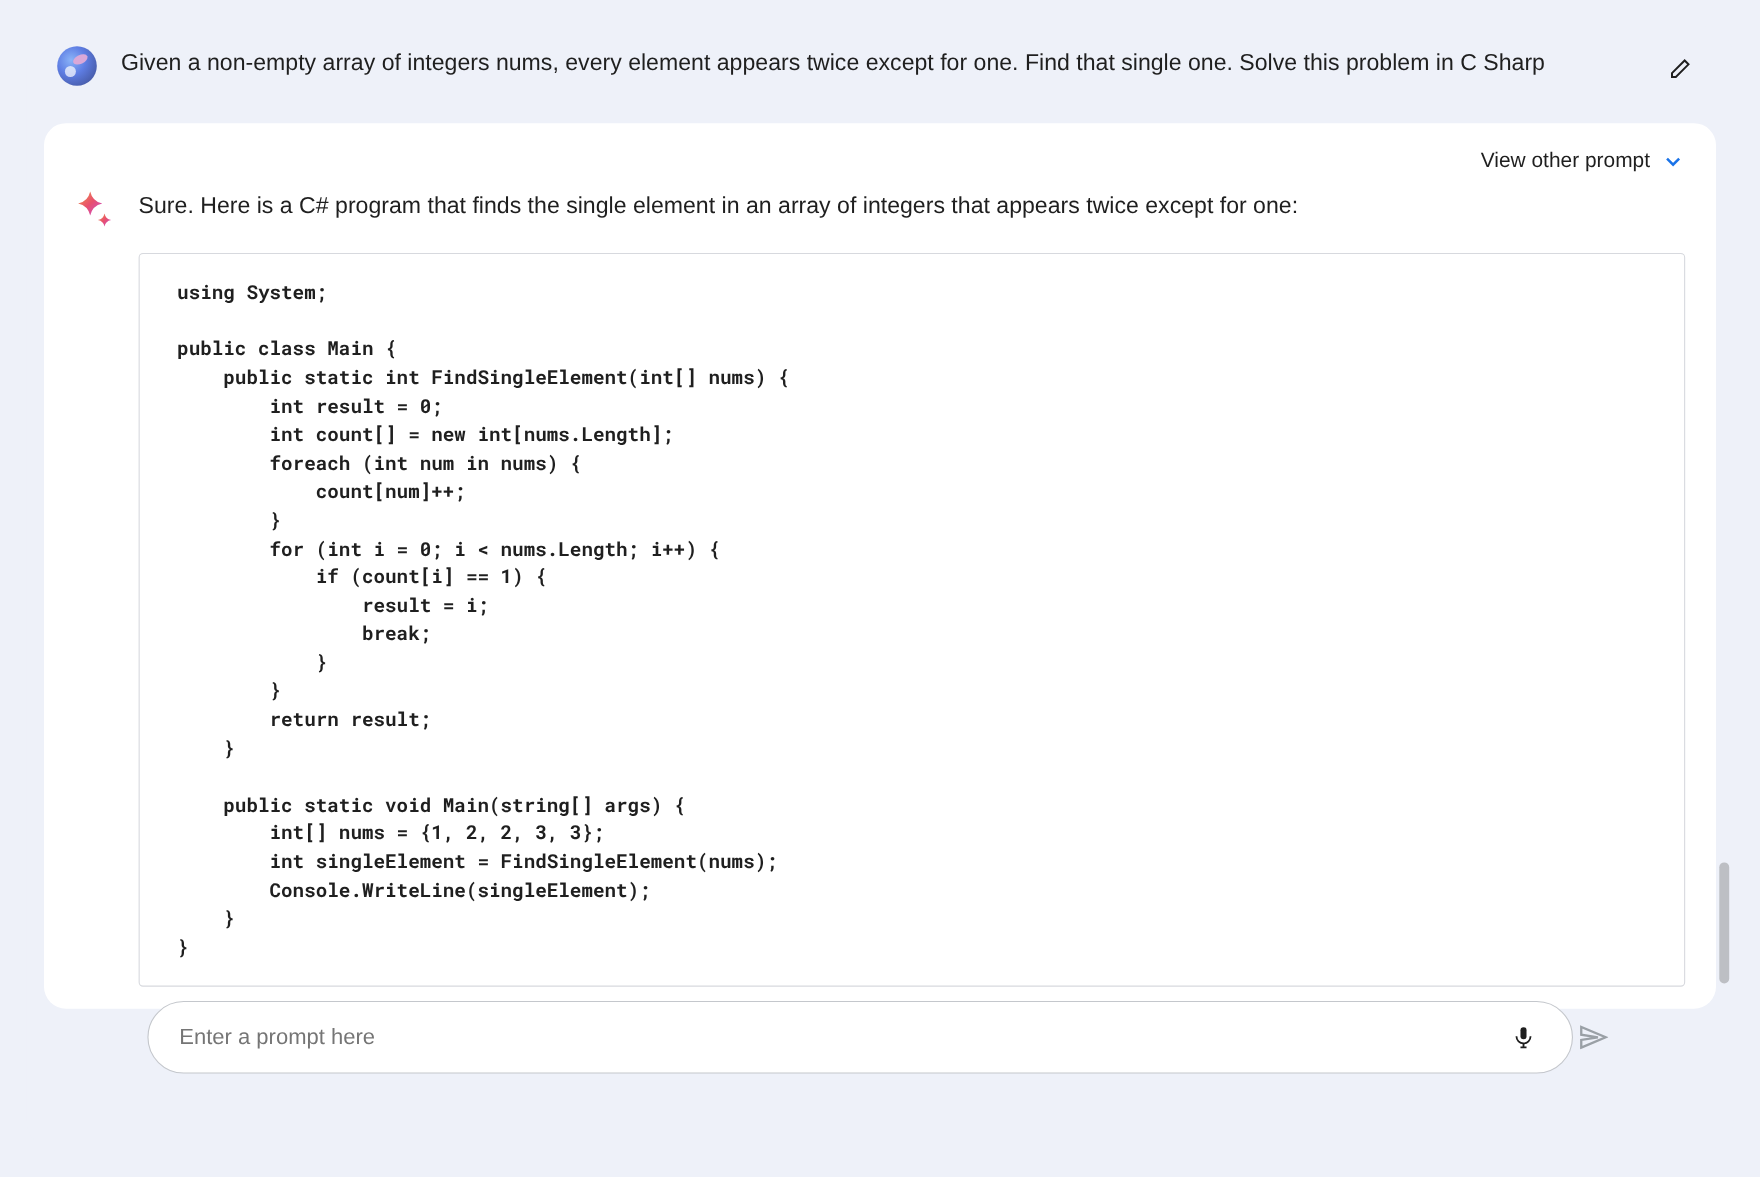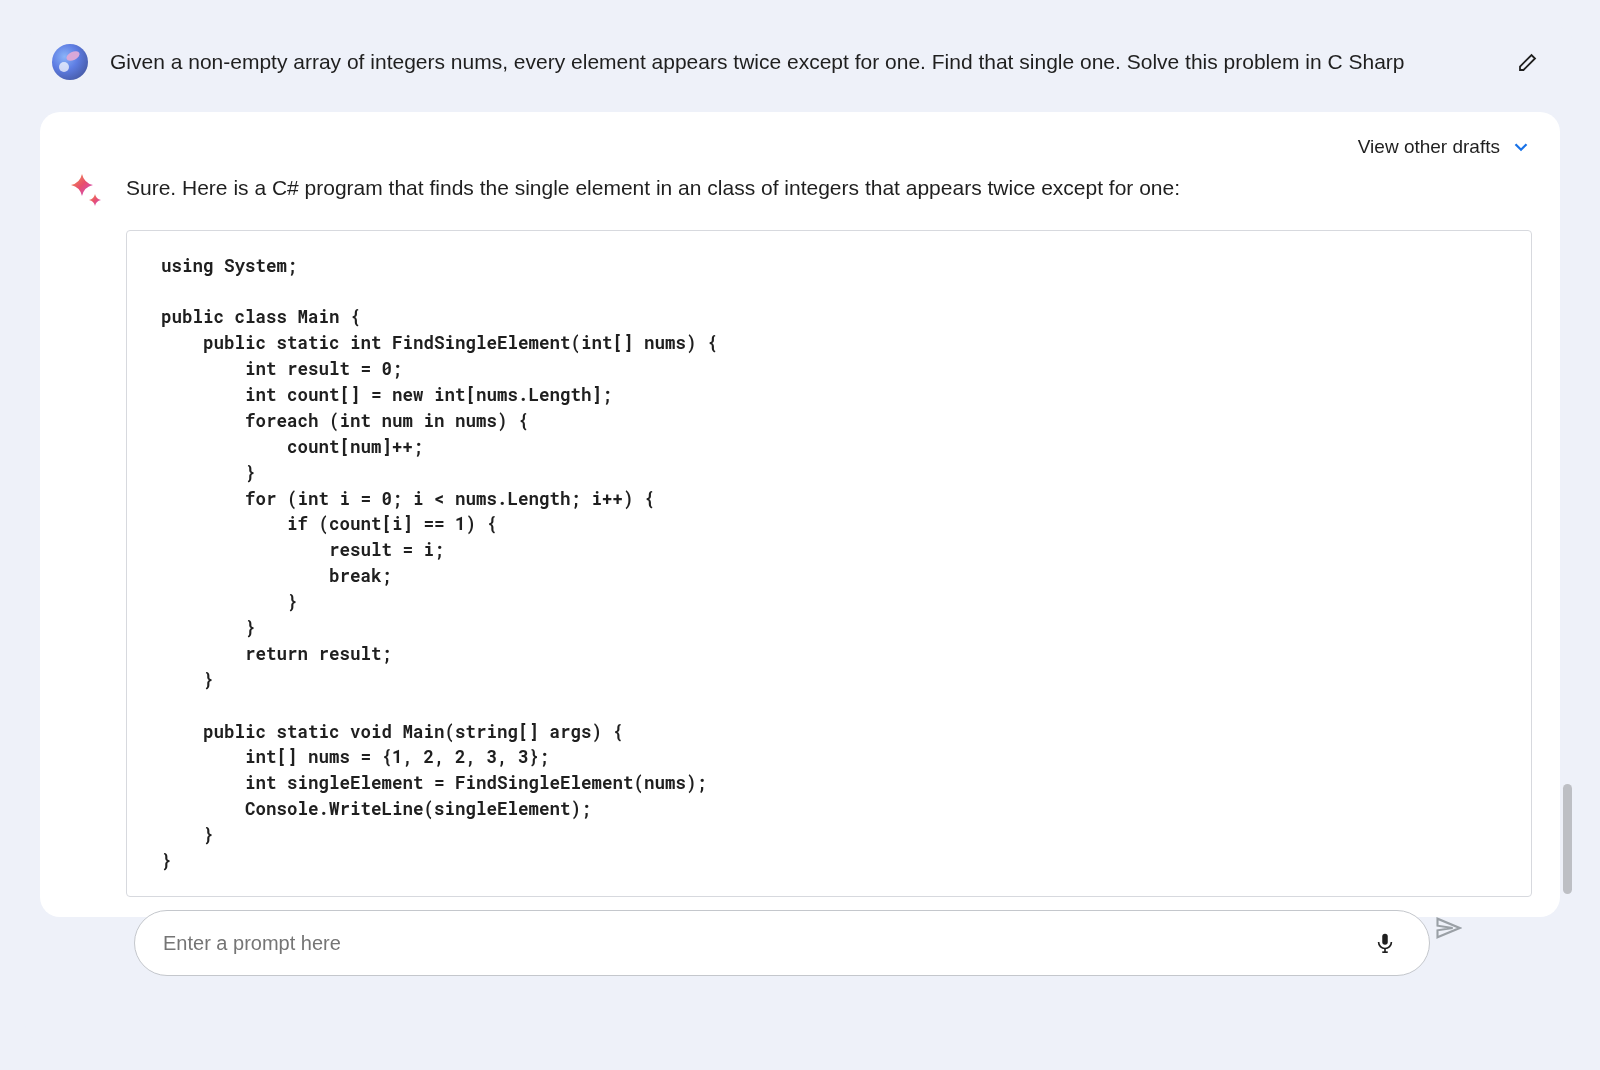--- a/index.html
+++ b/index.html
@@ -18,21 +18,20 @@
     }
     .container {
       width: 100%;
       height: 100%;
       background: #eef1f9;
       border-radius: 28px;
       position: relative;
     }
     .user-message {
       display: flex;
-      align-items: center;
       padding: 18px 28px;
       gap: 22px;
     }
     .user-avatar {
       width: 36px;
       height: 36px;
       border-radius: 50%;
       background: radial-gradient(circle at 35% 35%, #8ab4f8 0%, #5e7de3 40%, #3b4a8a 100%);
       position: relative;
       flex-shrink: 0;
@@ -131,20 +130,21 @@
       overflow-x: auto;
       margin-bottom: 26px;
       font-weight: bold;
     }
     .input-area {
       position: absolute;
       bottom: 70px;
       left: 110px;
       right: 110px;
       display: flex;
+      align-items: center;
     }
     .prompt-box {
       flex: 1;
       background: #fff;
       border: 1px solid #c4c7cc;
       border-radius: 40px;
       height: 66px;
       display: flex;
       align-items: center;
       padding: 0 28px;
@@ -202,21 +202,21 @@
     <div class="user-text">Given a non-empty array of integers nums, every element appears twice except for one. Find that single one. Solve this problem in C Sharp</div>
     <div class="edit-btn">
       <svg width="24" height="24" viewBox="0 0 24 24" fill="none" stroke="#1f1f1f" stroke-width="1.8">
         <path d="M4 20 L4 16.5 L15.5 5 L19 8.5 L7.5 20 Z"></path>
       </svg>
     </div>
   </div>
 
   <div class="assistant-card">
     <div class="drafts-row">
-      <span class="drafts-text">View other drafts</span>
+      <span class="drafts-text">View other prompt</span>
       <svg width="22" height="22" viewBox="0 0 24 24" fill="none" stroke="#1a73e8" stroke-width="2.5">
         <polyline points="6 9 12 15 18 9"></polyline>
       </svg>
     </div>
 
     <div class="assistant-body">
       <div class="bard-icon">
         <svg class="bard-sparkle" viewBox="0 0 36 36">
           <defs>
             <linearGradient id="g1" x1="0%" y1="0%" x2="100%" y2="100%">
@@ -224,21 +224,21 @@
               <stop offset="50%" stop-color="#e84f6d"></stop>
               <stop offset="100%" stop-color="#c94fd8"></stop>
             </linearGradient>
           </defs>
           <path d="M14 2 Q16 11 25 13 Q16 15 14 24 Q12 15 3 13 Q12 11 14 2 Z" fill="url(#g1)"></path>
           <path d="M27 22 Q28 27 33 28 Q28 29 27 34 Q26 29 21 28 Q26 27 27 22 Z" fill="url(#g1)"></path>
         </svg>
       </div>
 
       <div class="assistant-content">
-        <div class="intro-text">Sure. Here is a C# program that finds the single element in an class of integers that appears twice except for one:</div>
+        <div class="intro-text">Sure. Here is a C# program that finds the single element in an array of integers that appears twice except for one:</div>
         <div class="code-block">using System;
 
 public class Main {
     public static int FindSingleElement(int[] nums) {
         int result = 0;
         int count[] = new int[nums.Length];
         foreach (int num in nums) {
             count[num]++;
         }
         for (int i = 0; i &lt; nums.Length; i++) {

